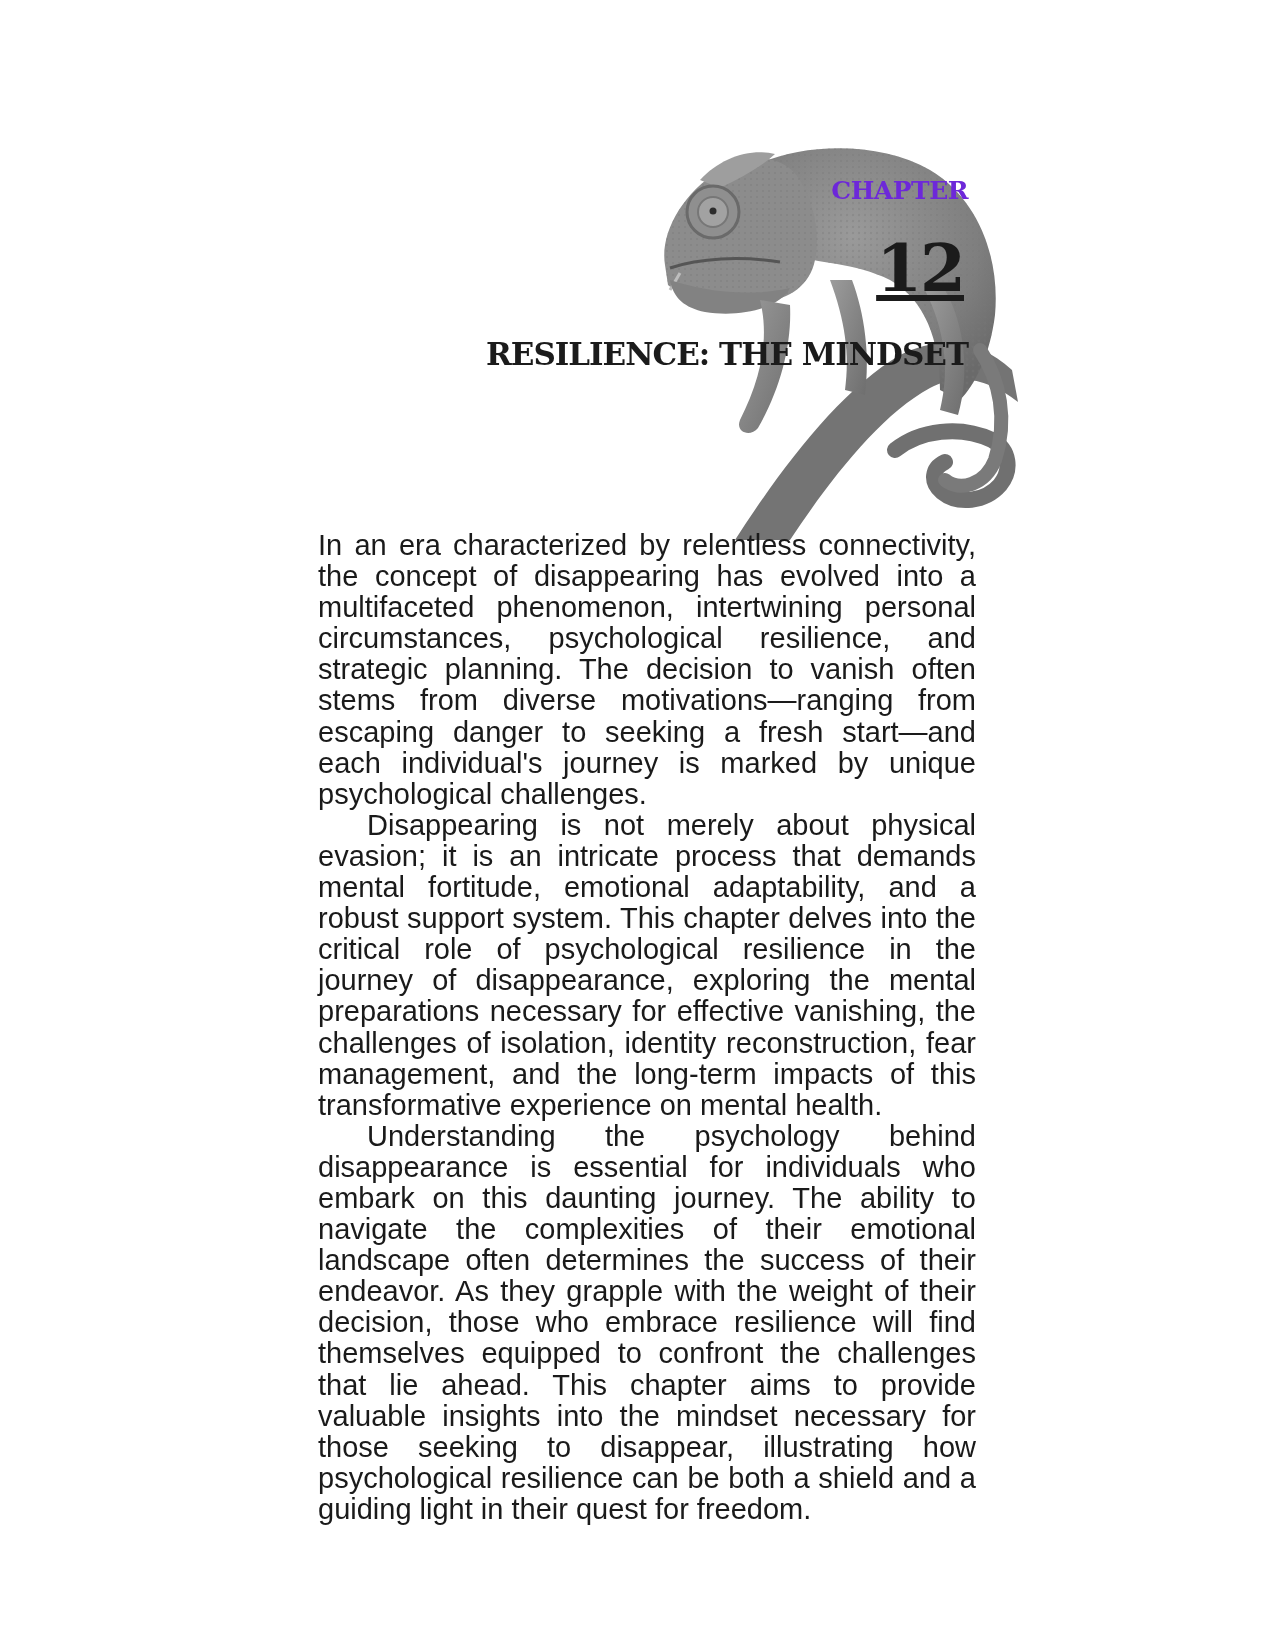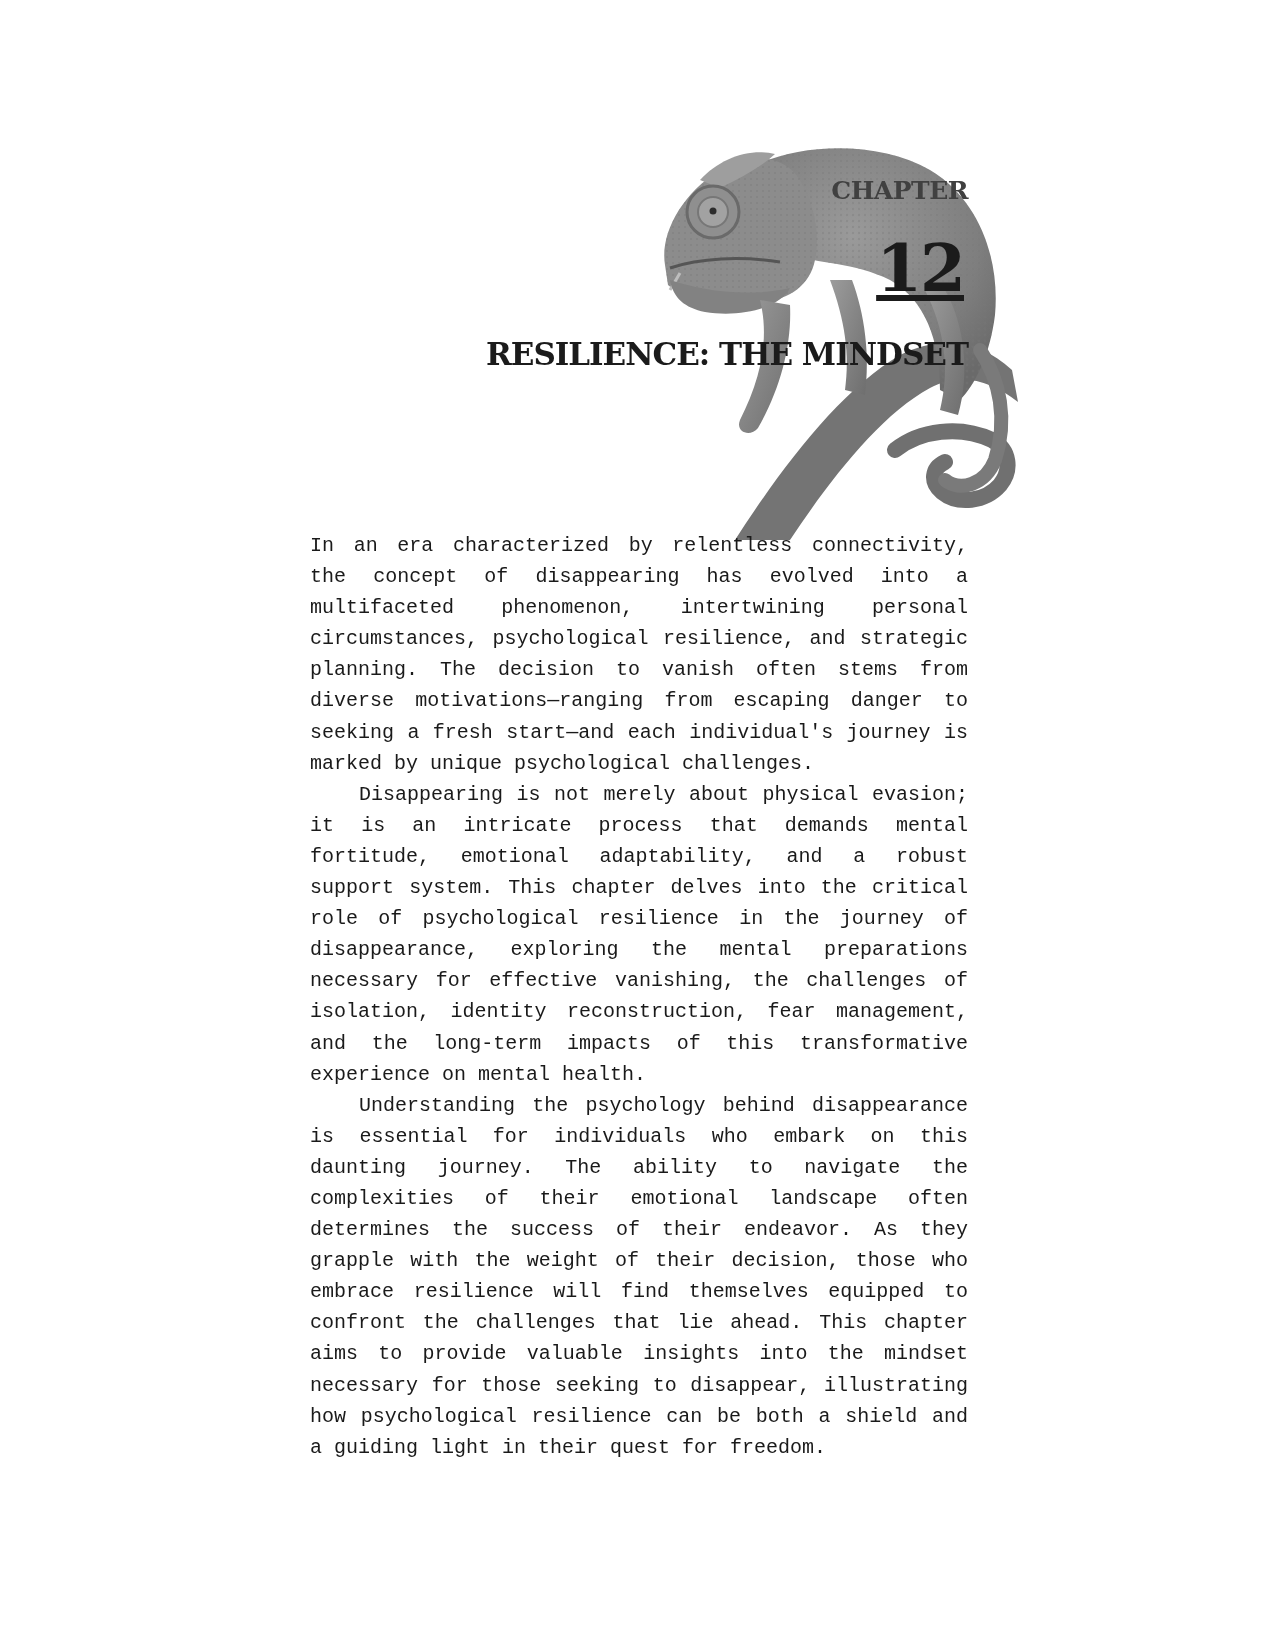--- a/index.html
+++ b/index.html
@@ -33,21 +33,21 @@
     z-index: 1;
   }
   .chapter-label {
     position: absolute;
     right: 307px;
     top: 176px;
     font-family: "DejaVu Serif", "Liberation Serif", serif;
     font-weight: bold;
     font-size: 25px;
     letter-spacing: -0.5px;
-    color: #404040;
+    color: #6d28d9;
     z-index: 2;
     white-space: nowrap;
   }
   .chapter-number {
     position: absolute;
     right: 311px;
     top: 228px;
     font-family: "DejaVu Serif", "Liberation Serif", serif;
     font-weight: bold;
     font-size: 66px;
@@ -70,25 +70,25 @@
     line-height: 43px;
     letter-spacing: -1px;
     color: #1b1b1b;
     z-index: 2;
   }
   .chapter-title span { display: block; white-space: nowrap; }
 
   
   .body-text {
     position: absolute;
-    left: 310px;
+    left: 318px;
     top: 530px;
     width: 658px;
-    font-family: Liberation Mono, monospace;
-    font-size: 20px;
+    font-family: Liberation Sans, sans-serif;
+    font-size: 29px;
     line-height: 31.1px;
     color: #1a1a1a;
     text-align: justify;
     z-index: 2;
   }
   .body-text p {
     margin: 0;
     text-indent: 49px;
   }
   .body-text p.first {

